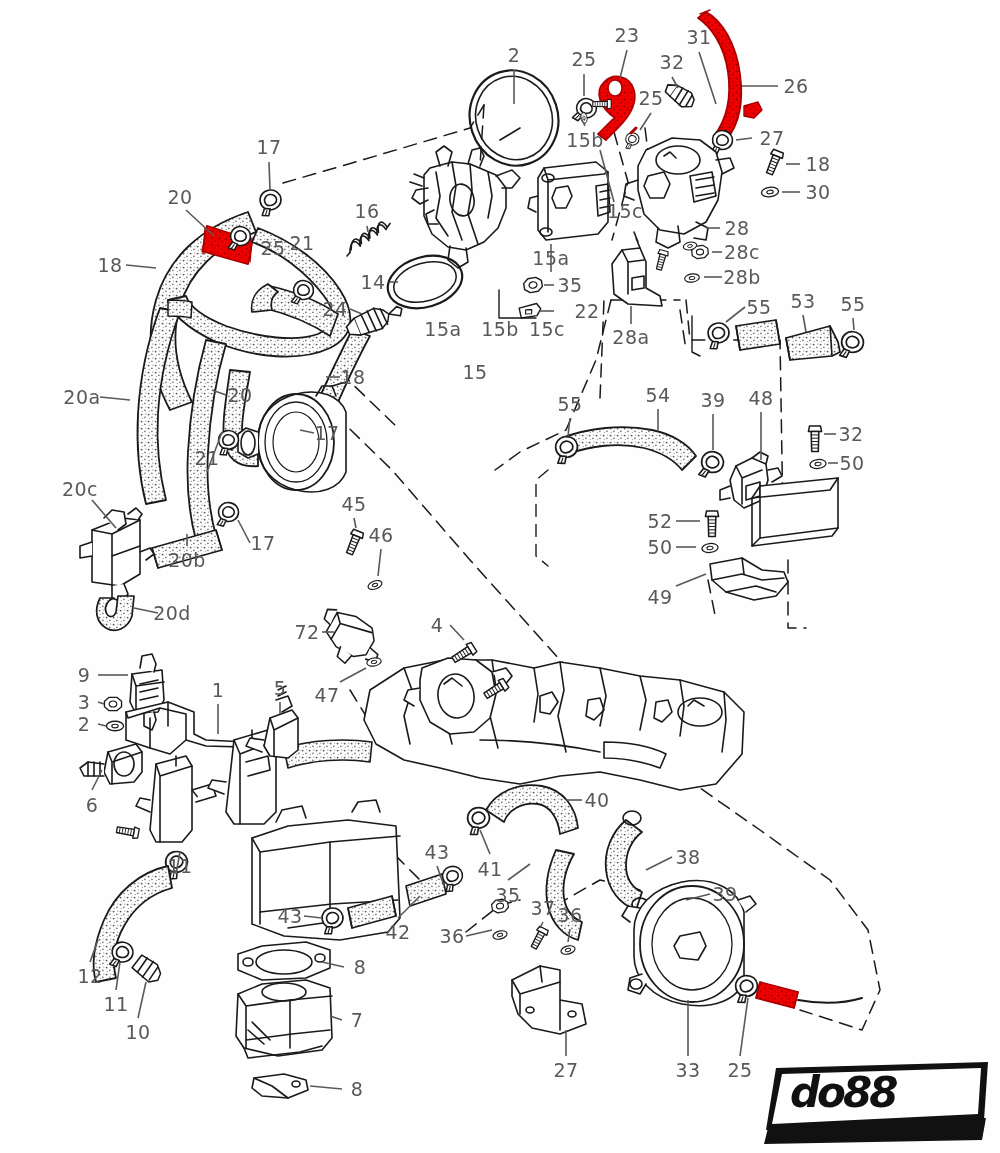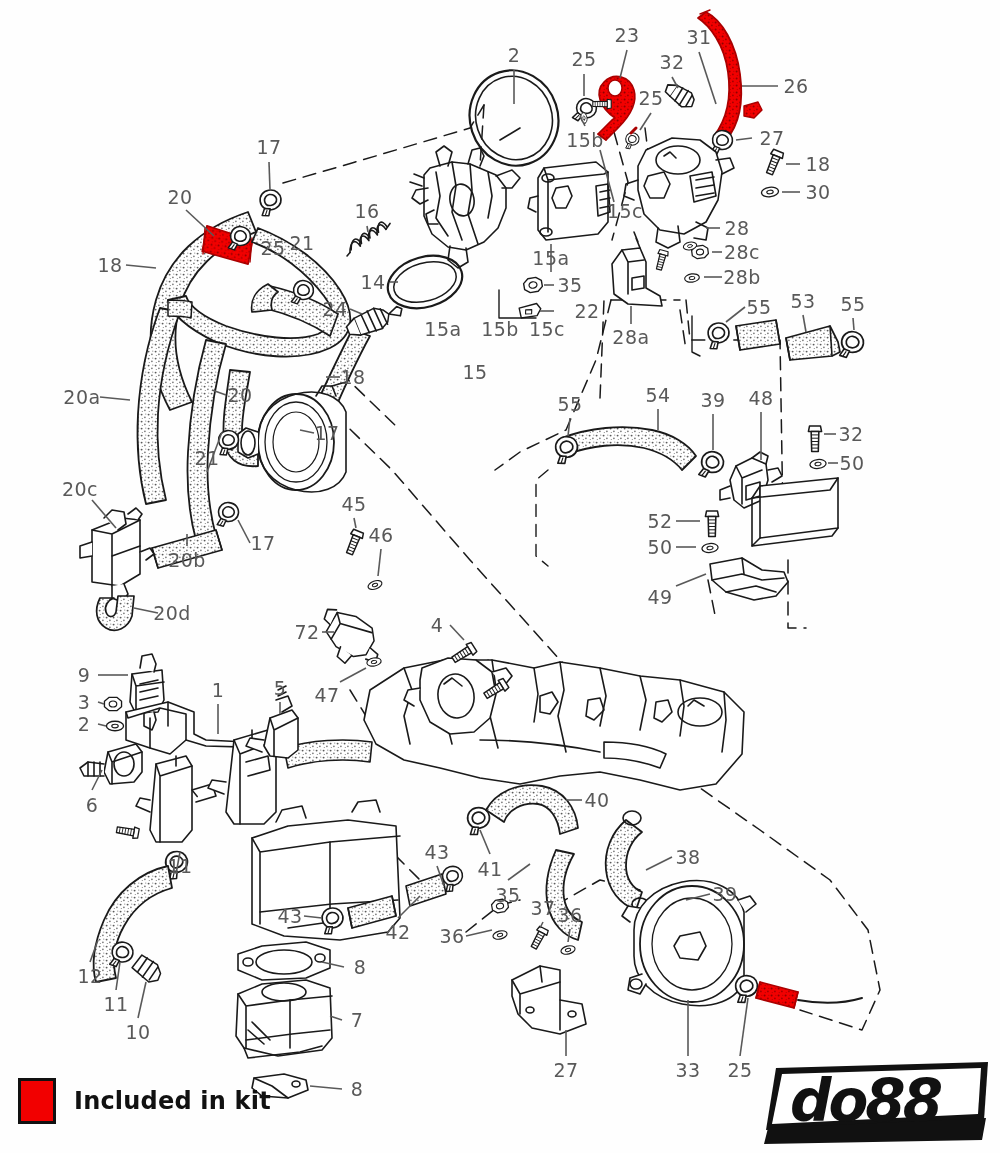--- a/index.html
+++ b/index.html
@@ -45,21 +45,21 @@
     position:absolute;
     left:762px;top:1058px;
     width:228px;height:86px;
   }
   .logo-text{
     position:absolute;
     left:28px;top:14px;
     font-family:"DejaVu Sans",sans-serif;
     font-weight:700;
     font-style:italic;
-    font-size:58px;
+    font-size:42px;
     color:#111;
     letter-spacing:-3px;
     line-height:1;
   }
 </style>
 </head>
 <body>
 
 <div id="stage">
 
@@ -813,24 +813,20 @@
       <div class="lbl" style="left: 116px; top: 1004px;">11</div>
       <div class="lbl" style="left: 360px; top: 967px;">8</div>
       <div class="lbl" style="left: 138px; top: 1032px;">10</div>
       <div class="lbl" style="left: 357px; top: 1020px;">7</div>
       <div class="lbl" style="left: 357px; top: 1089px;">8</div>
       <div class="lbl" style="left: 566px; top: 1070px;">27</div>
       <div class="lbl" style="left: 688px; top: 1070px;">33</div>
       <div class="lbl" style="left: 740px; top: 1070px;">25</div>
     </div>
 
-  <div class="legend">
-    <div class="legend-swatch"></div>
-    <div class="legend-text">Included in kit</div>
-  </div>
 
   <div class="logo">
     <svg viewBox="0 0 228 86" width="228" height="86" xmlns="http://www.w3.org/2000/svg">
       <polygon points="14,10 226,4 222,62 4,72" fill="#111"></polygon>
       <polygon points="20,16 219,10 216,56 10,66" fill="#fff"></polygon>
       <polygon points="6,70 224,60 220,82 2,86" fill="#111"></polygon>
     </svg>
     <div class="logo-text">do88</div>
   </div>
 

